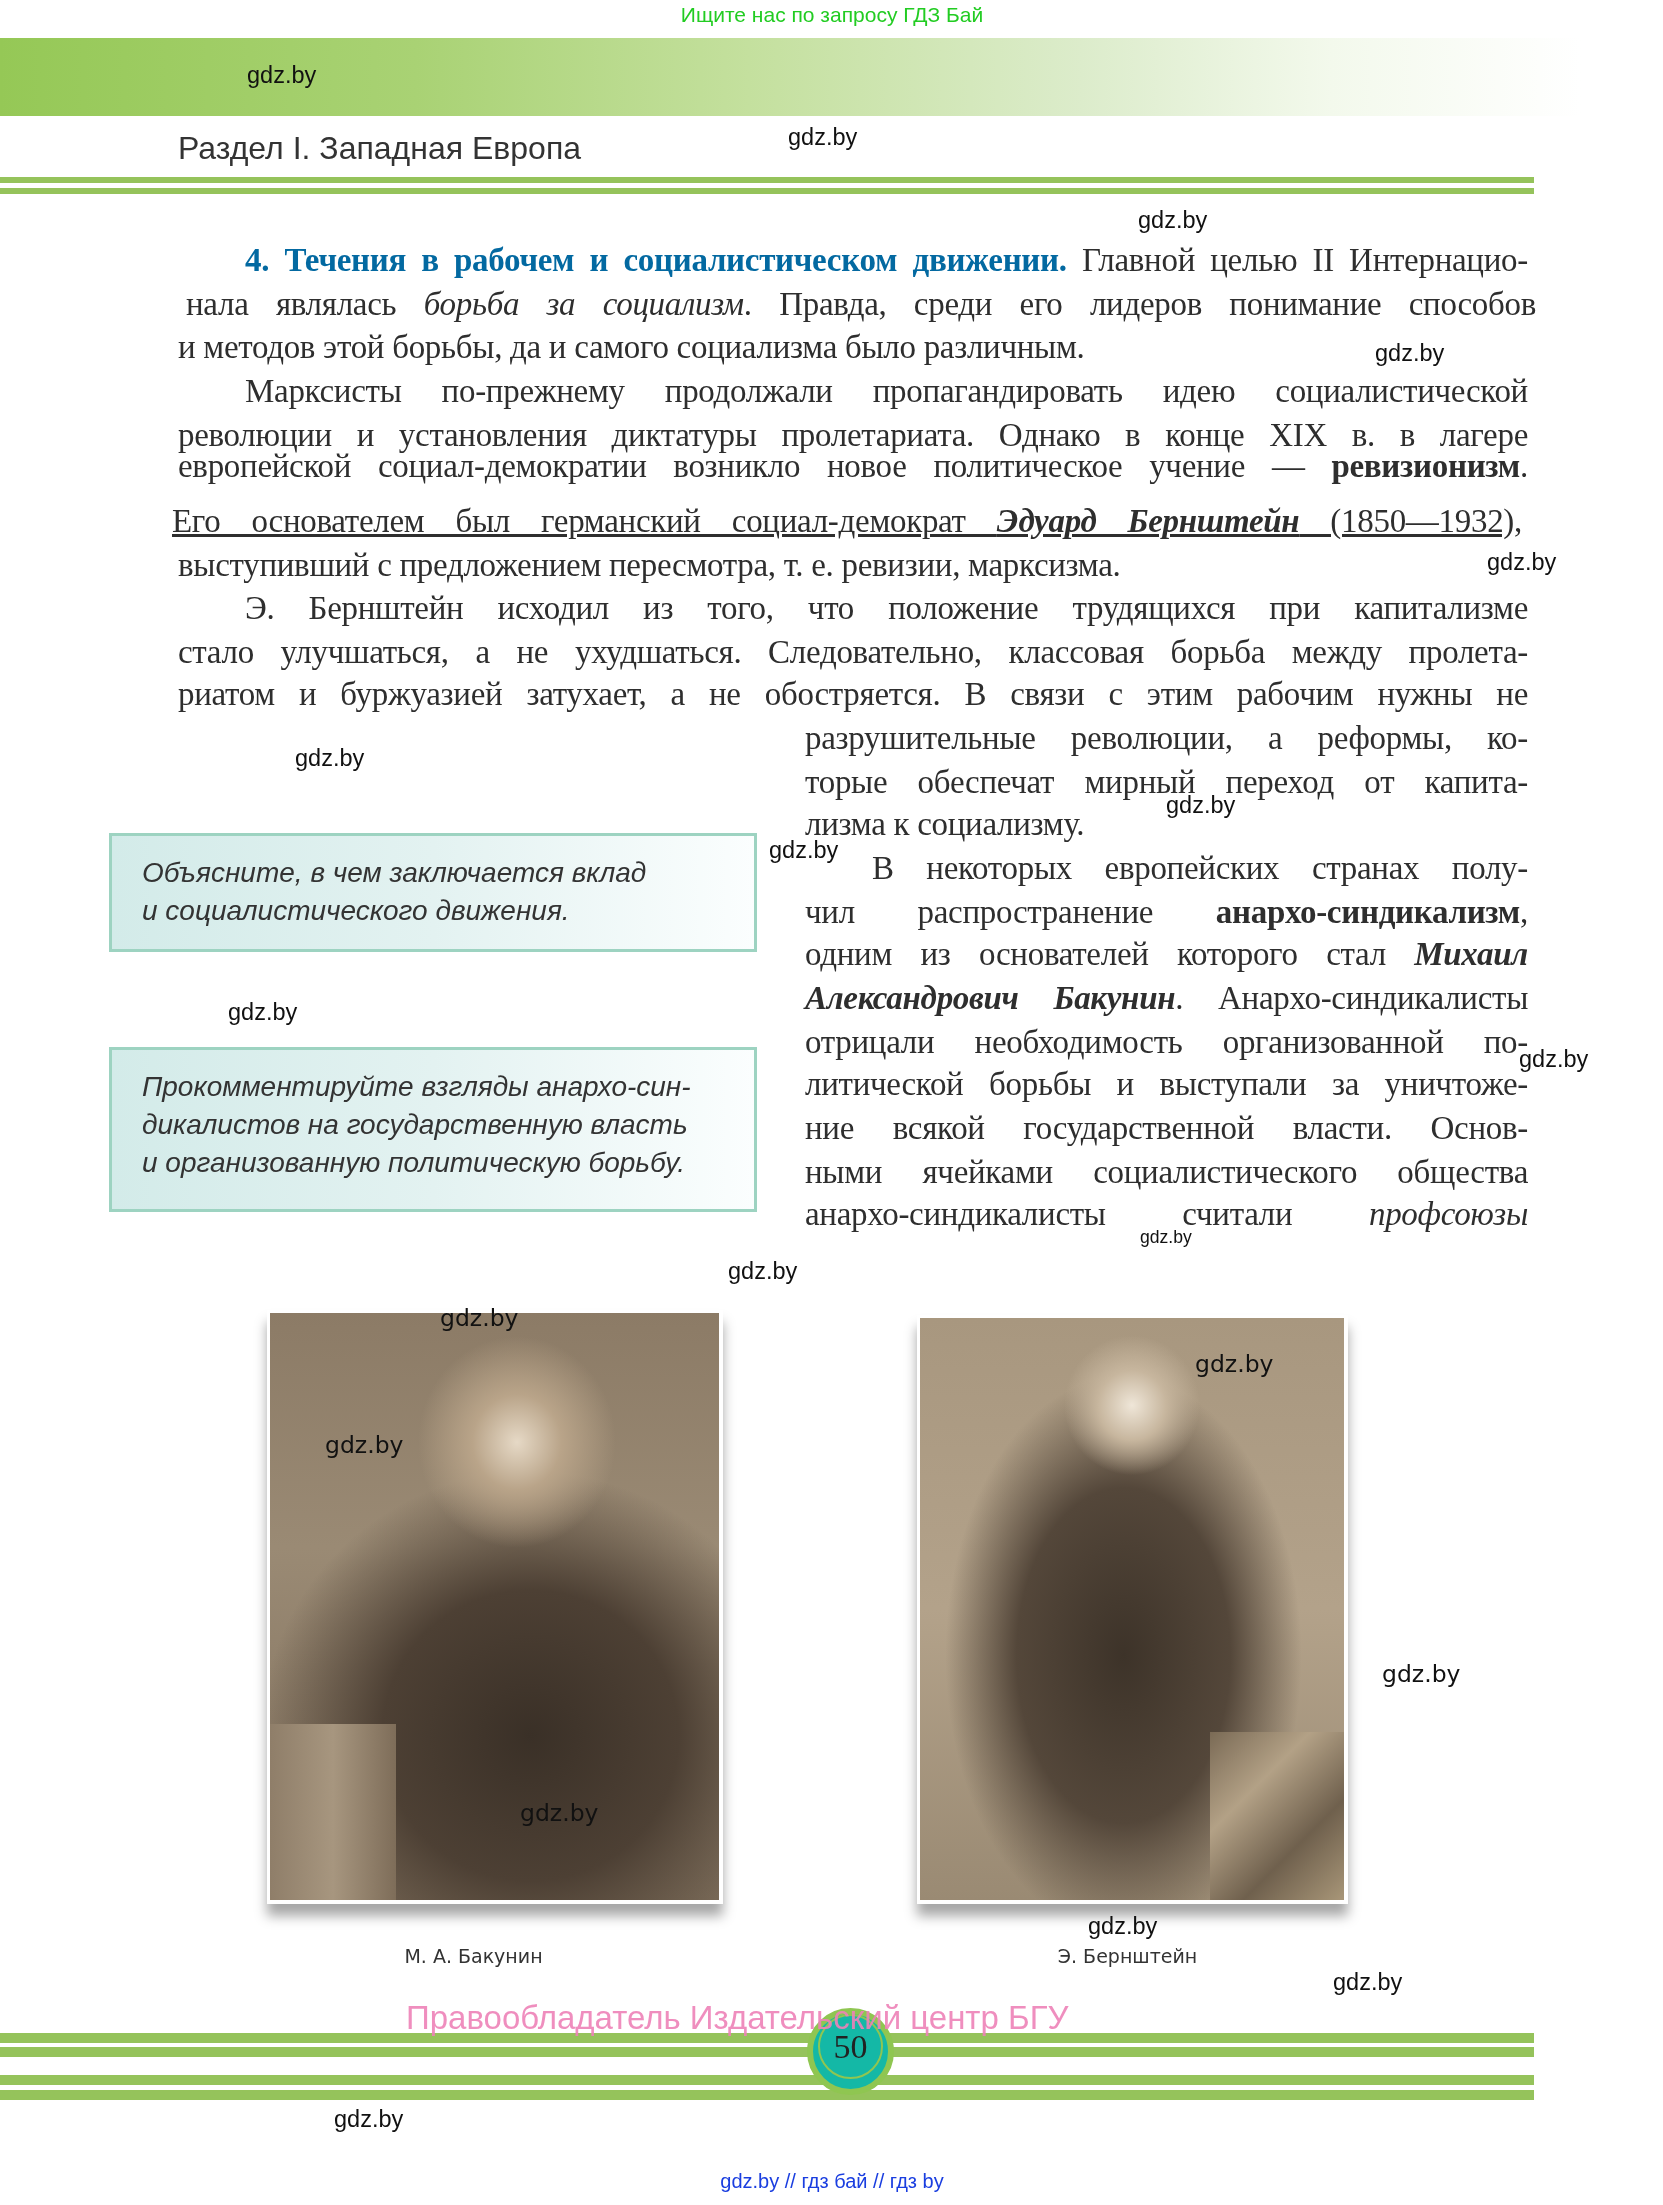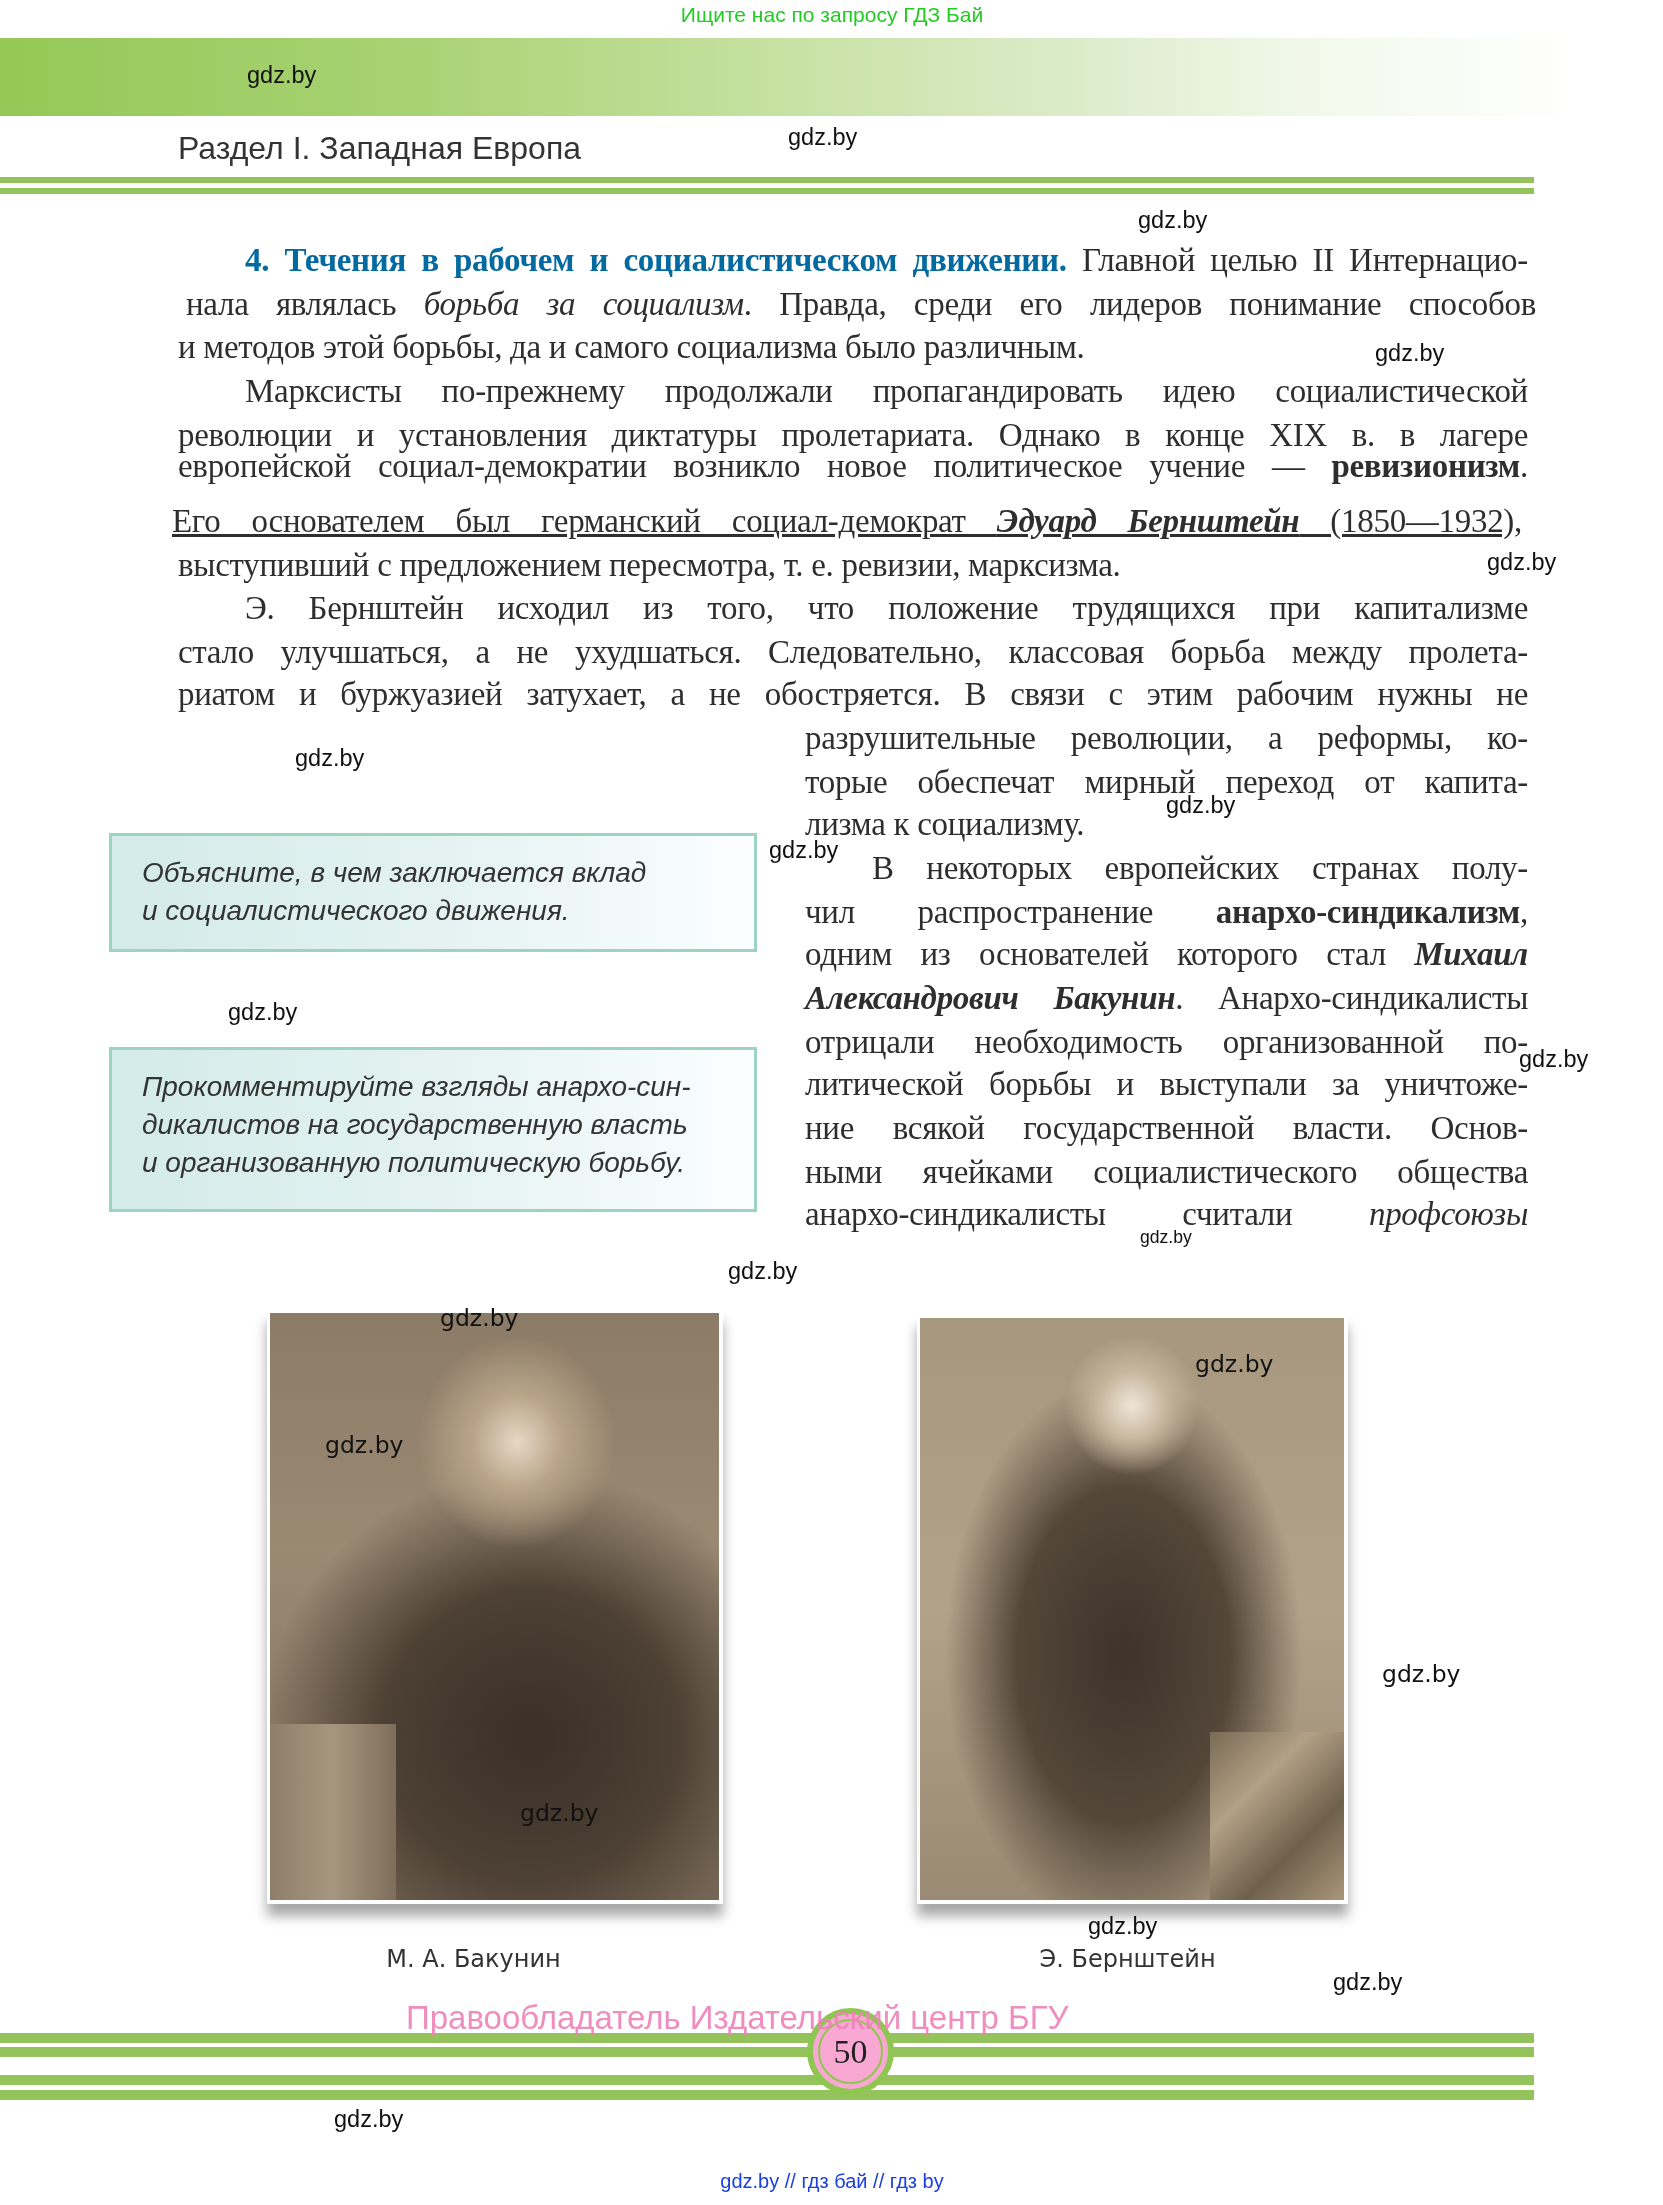--- a/index.html
+++ b/index.html
@@ -17,23 +17,23 @@
   .b { font-weight: bold; }
   .i { font-style: italic; }
   .bi { font-weight: bold; font-style: italic; }
   .task-box { left: 109px; width: 642px; border: 3.4px solid #9dd3c1;
     background: linear-gradient(to right, #d3ebe9 0%, #e3f2f1 50%, #fbfefe 100%);
     font-family: "Liberation Sans", sans-serif; font-style: italic; font-size: 28px; line-height: 38px; color: #333; }
   .task-box .inner { padding: 18.4px 30px 18.4px 30px; text-align: justify; }
   .task-box .inner span { display: block; }
   .photo { background: #fff; padding: 3.4px; box-shadow: 0 11.7px 11.7px rgba(0,0,0,0.35); }
   .photo .pic { width: 100%; height: 100%; position: relative; overflow: hidden; }
-  .caption { font-family: "DejaVu Sans", sans-serif; font-size: 24px; color: #333; text-align: center; }
+  .caption { font-family: "DejaVu Sans", sans-serif; font-size: 19px; color: #333; text-align: center; }
   .footer-rule { left: 0; width: 1534px; height: 10px; background: #95c35b; }
-  .page-circle { width: 87px; height: 87px; border-radius: 50%; border: 6.7px solid #8fc651; background: #f9a8d4; box-sizing: border-box; display: flex; align-items: center; justify-content: center; }
+  .page-circle { width: 87px; height: 87px; border-radius: 50%; border: 6.7px solid #8fc651; background: #14b8a6; box-sizing: border-box; display: flex; justify-content: center; }
   .page-circle .ring { width: 65px; height: 65px; border-radius: 50%; border: 2.5px solid #8fc651; box-sizing: border-box; display: flex; align-items: center; justify-content: center; font-family: "Liberation Serif", serif; font-size: 34px; color: #222; }
   .copyright { font-family: "Liberation Sans", sans-serif; font-size: 33px; color: #ee82b8; opacity: 0.9; white-space: nowrap; }
   .bottom-links { font-family: "Liberation Sans", sans-serif; font-size: 20px; color: #1a3ee0; white-space: nowrap; }
 </style>
 </head>
 <body>
 
 <div class="abs top-notice">Ищите нас по запросу ГДЗ Бай</div>
 
 <div class="abs header-bar"></div>

